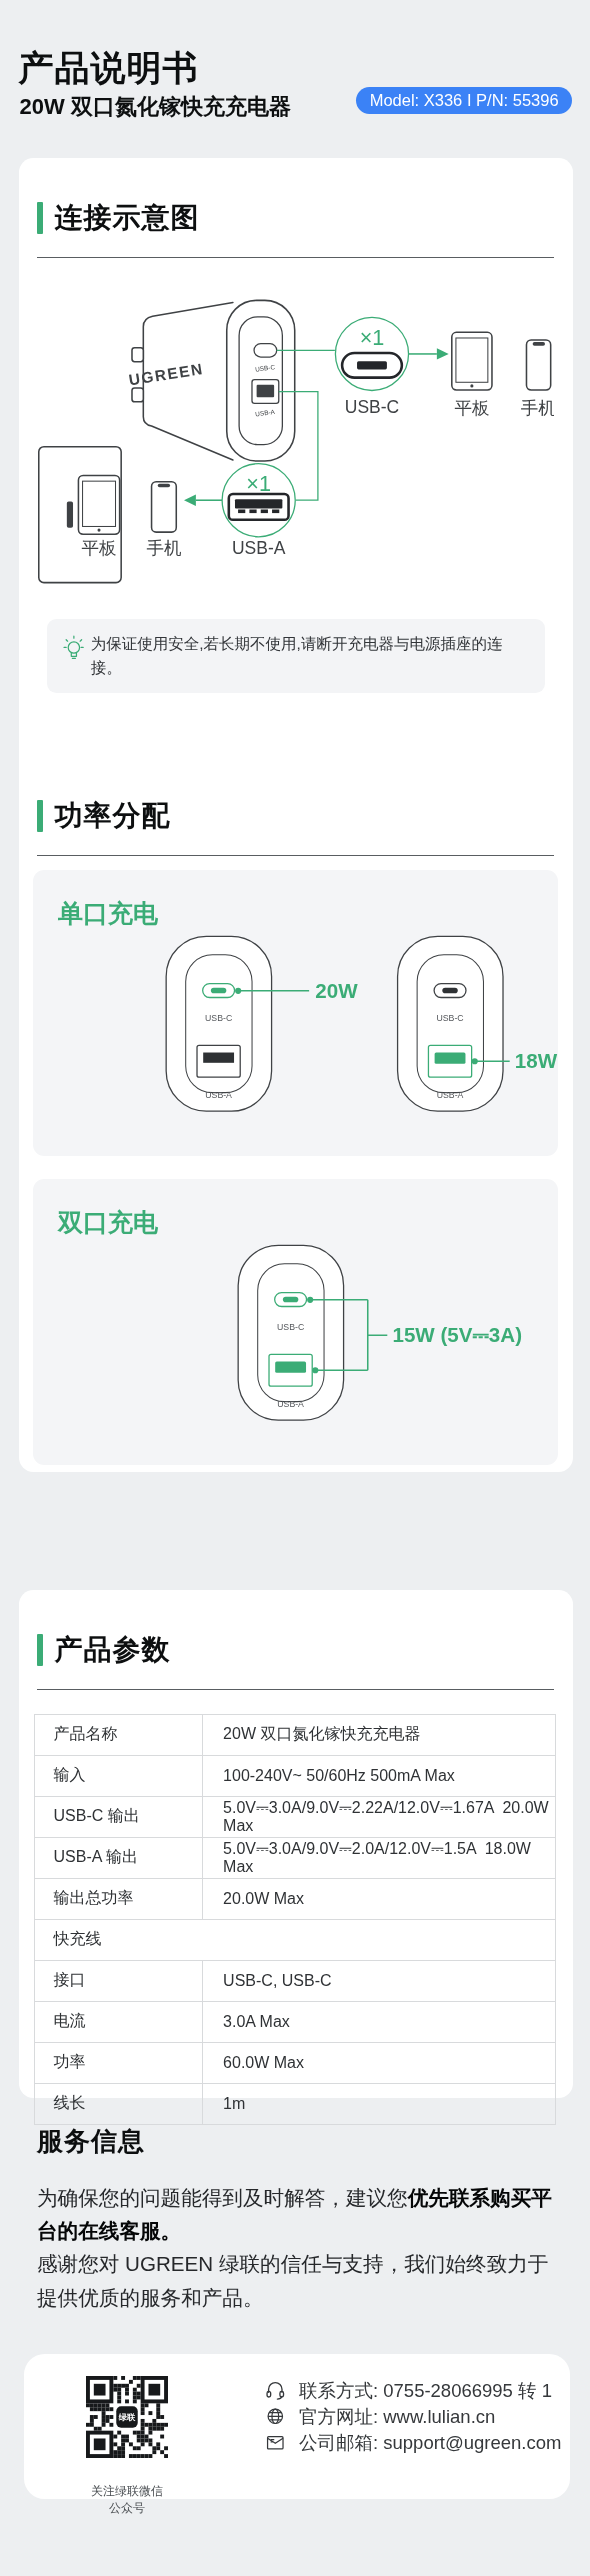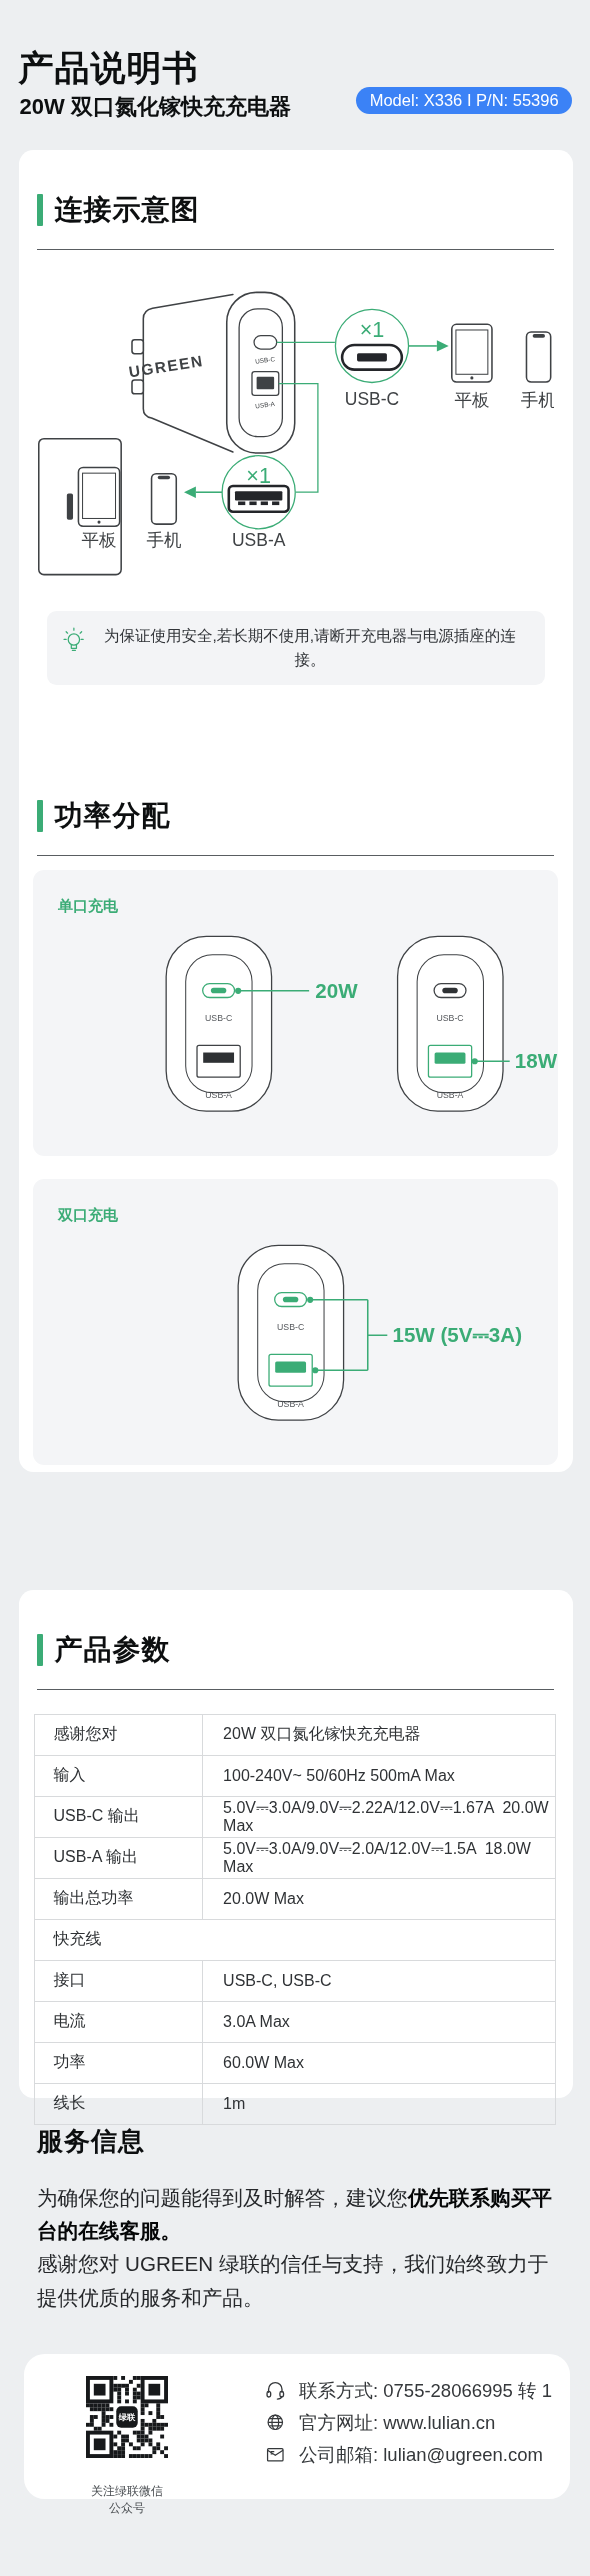--- a/index.html
+++ b/index.html
@@ -27,53 +27,53 @@
   .diagram-svg{display:block;margin:29px 18.5px 0 18.5px;}
   .tip-box{
     margin:23px 28px 0 28px;background:#f3f4f6;border-radius:9.3px;
     display:flex;align-items:flex-start;gap:5px;padding:13.4px 15.5px;box-sizing:border-box;
   }
   .tip-text{font-size:15.5px;line-height:1.55;color:#313438;}
   
   .power-box{
     position:absolute;left:14.4px;right:14.4px;height:286px;background:#f4f5f7;border-radius:11.3px;
   }
-  .power-box-title{position:absolute;left:25px;top:27px;font-size:15px;font-weight:700;margin:0;}
+  .power-box-title{position:absolute;left:25px;top:27px;font-size:25px;font-weight:700;margin:0;}
   .power-svg{position:absolute;left:0;top:56px;}
   
   .spec-table{margin:24px 16.5px 0 15.5px;border:1px solid #d8dadc;}
   .spec-row{display:flex;height:40px;border-bottom:1px solid #d8dadc;align-items:stretch;}
   .spec-row:last-child{border-bottom:none;}
   .spec-label{width:148px;display:flex;align-items:center;padding-left:18.5px;border-right:1px solid #d8dadc;font-size:16px;color:#2f3235;}
   .spec-row.section .spec-label{border-right:none;width:auto;flex:1;}
   .spec-value{flex:1;display:flex;align-items:center;padding-left:20.6px;font-size:16px;color:#2f3235;white-space:pre-wrap;}
   
   .svc{position:absolute;left:37px;right:31px;}
   .svc-title{font-size:26px;font-weight:800;color:#0d0f10;margin:0 0 21.6px 0;letter-spacing:1px;}
   .svc p{margin:0;font-size:20.6px;line-height:1.62;color:#26282b;}
   .svc strong{font-weight:800;color:#050607;}
   
   .footer-card{position:absolute;left:24px;right:20.6px;top:2354px;height:145px;background:#fff;border-radius:20.6px;}
   .qr-wrap{position:absolute;left:62px;top:21.6px;width:82px;text-align:center;}
   .qr-caption{margin-top:23px;font-size:12px;color:#4a4e52;}
-  .contacts{position:absolute;left:241px;top:24px;display:flex;flex-direction:column;gap:7px;}
+  .contacts{position:absolute;left:241px;top:24px;display:flex;flex-direction:column;gap:1px;}
   .contact-row{display:flex;align-items:center;gap:13.4px;}
   .contact-text{font-size:18.5px;color:#35383b;}
   .c-icon{width:20.6px;height:20.6px;flex:0 0 20.6px;}
 </style>
 </head>
 <body>
 
 <div id="page">
 
   <h1 class="hdr-title">产品说明书</h1>
   <div class="hdr-sub">20W 双口氮化镓快充充电器</div>
   <div class="model-badge">Model: X336 I P/N: 55396</div>
 
-  <section class="card" style="top:150px;height:636px;text-align:center;">
+  <section class="card" style="top:158px;height:636px;">
     <div class="sec-head">
       <span class="sec-bar" style="background:#3bac76"></span>
       <h2 class="sec-title">连接示意图</h2>
     </div>
     <div class="sec-divider"></div>
 
     <svg class="diagram-svg" width="517" height="309" viewBox="0 0 1003 600">
 
       <g stroke="#3f4245" stroke-width="3" fill="#fff" stroke-linejoin="round">
         <rect x="3" y="310" width="160" height="264" rx="10"></rect>
@@ -232,21 +232,21 @@
 
   <section class="card" style="top:1590px;height:508px;">
     <div class="sec-head">
       <span class="sec-bar" style="background:#3bac76"></span>
       <h2 class="sec-title">产品参数</h2>
     </div>
     <div class="sec-divider"></div>
 
     <div class="spec-table">
       <div class="spec-row">
-        <div class="spec-label">感谢您对</div>
+        <div class="spec-label">产品名称</div>
         <div class="spec-value">20W 双口氮化镓快充充电器</div>
       </div>
       <div class="spec-row">
         <div class="spec-label">输入</div>
         <div class="spec-value">100-240V~ 50/60Hz 500mA Max</div>
       </div>
       <div class="spec-row">
         <div class="spec-label">USB-C 输出</div>
         <div class="spec-value">5.0V⎓3.0A/9.0V⎓2.22A/12.0V⎓1.67A  20.0W Max</div>
       </div>
@@ -454,19 +454,19 @@
         <span class="contact-text">官方网址: www.lulian.cn</span>
       </div>
       <div class="contact-row">
         <svg class="c-icon" viewBox="0 0 40 40">
           <g stroke="#35383b" stroke-width="2.4" fill="none" stroke-linejoin="round">
             <rect x="5" y="9" width="30" height="24" rx="2"></rect>
             <path d="M 5,12 L 20,22 L 35,12"></path>
             <path d="M 11,15 H 18 M 11,19 H 15"></path>
           </g>
         </svg>
-        <span class="contact-text">公司邮箱: lulian@ugreen.com</span>
+        <span class="contact-text">公司邮箱: support@ugreen.com</span>
       </div>
     </div>
   </div>
 
 </div>
 
 
 </body></html>

